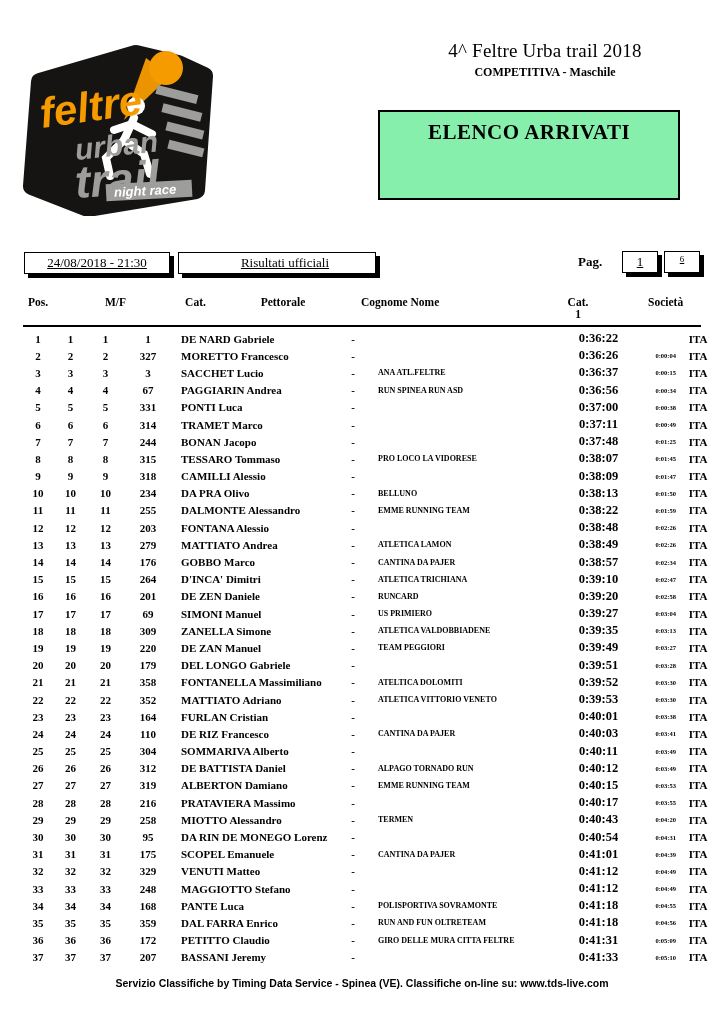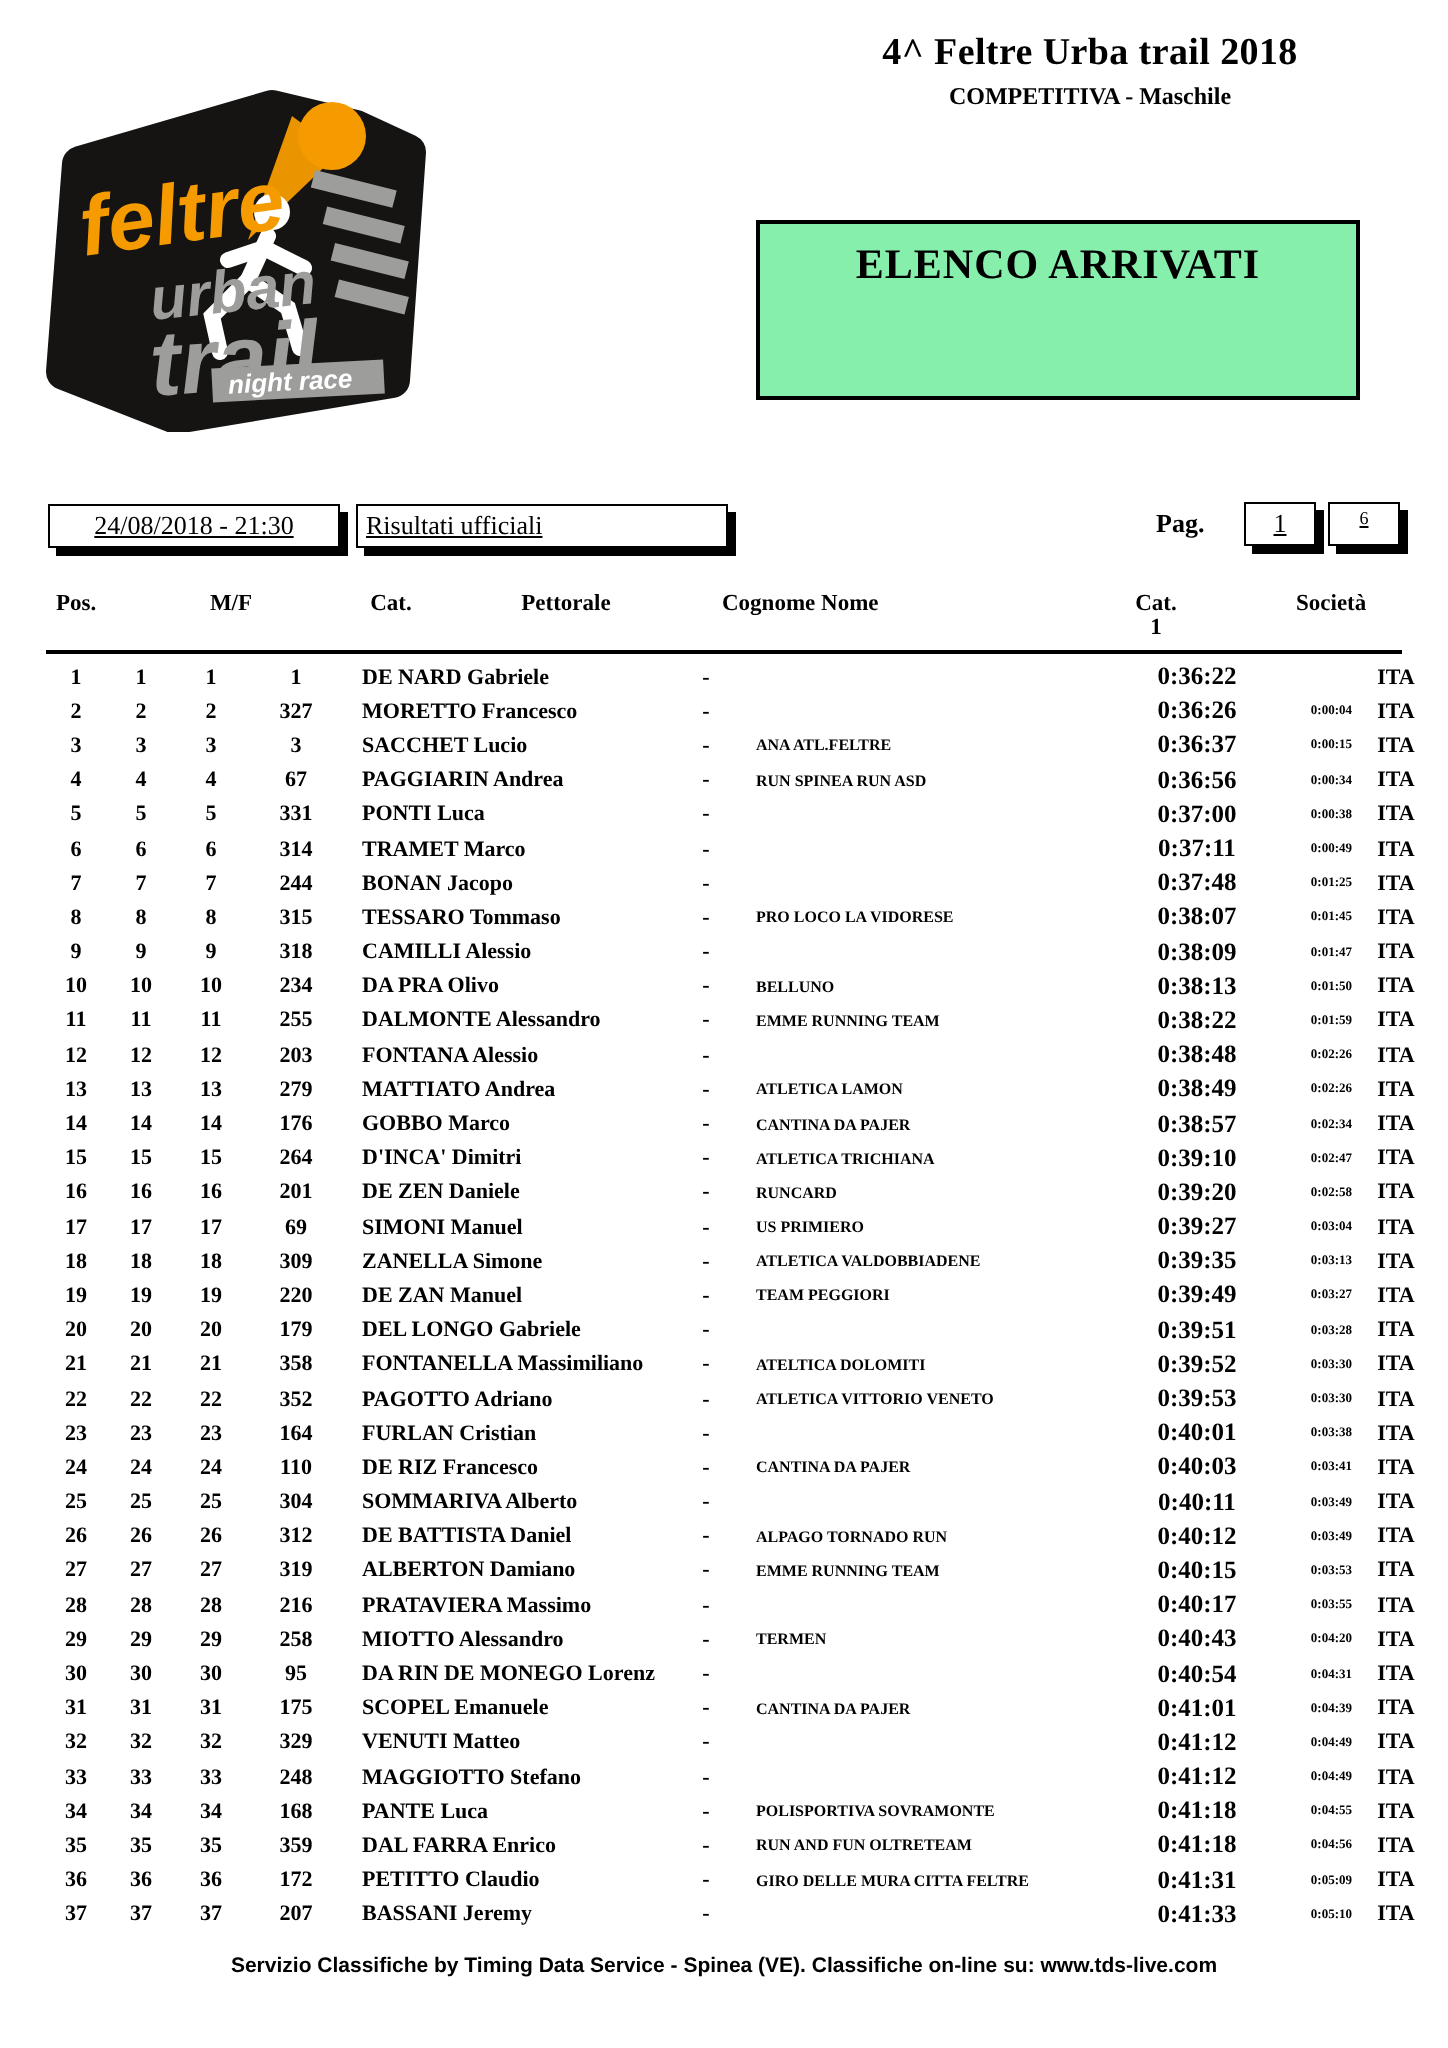--- a/index.html
+++ b/index.html
@@ -2,37 +2,37 @@
 <html><head>
 <meta charset="utf-8">
 <style>
   html,body{margin:0;padding:0;}
   body{
     width:724px;height:1024px;position:relative;background:#ffffff;
     font-family:"Liberation Serif", serif;color:#000;overflow:hidden;
   }
   
   .event-head{position:absolute;left:380px;top:16px;width:330px;text-align:center;}
-  .event-title{font-size:19px;font-weight:bold;letter-spacing:.2px;}
+  .event-title{font-size:19px;font-weight:normal;letter-spacing:.2px;margin-top:24px;}
   .event-date{font-size:10px;font-weight:bold;margin-top:5px;}
   .event-cat{font-size:12px;font-weight:bold;margin-top:3px;}
 
   
   .logo{position:absolute;left:18px;top:42px;width:196px;height:174px;}
 
   
   .banner{position:absolute;left:378px;top:110px;width:298px;height:86px;
     border:2px solid #000;background:#86efac;}
   .banner-title{font-size:21px;font-weight:bold;text-align:center;margin-top:8px;letter-spacing:.5px;}
 
   
   .sbox{position:absolute;height:20px;border:1px solid #000;background:#fff;
     box-shadow:4px 4px 0 0 #000;font-size:13px;display:flex;align-items:center;text-decoration:underline;}
   .box-datetime{left:24px;top:252px;width:144px;justify-content:center;}
-  .box-status{left:178px;top:252px;width:180px;padding-left:4px;}
+  .box-status{left:178px;top:252px;width:180px;padding-left:16px;justify-content:center;}
   .pag-label{position:absolute;left:578px;top:254px;font-size:13px;font-weight:bold;}
   .box-page-cur{left:622px;top:251px;width:34px;justify-content:center;font-size:13px;}
   .box-page-tot{left:664px;top:251px;width:34px;justify-content:center;font-size:9px;align-items:flex-start;padding-top:2px;height:18px;}
 
   
   .tbl{position:absolute;left:23px;top:296px;width:678px;}
   .thead{display:flex;font-weight:bold;font-size:11.5px;border-bottom:2px solid #000;padding-bottom:5px;gap:45px;}
   .rows{margin-top:3px;}
   .row{display:flex;height:17.2px;align-items:center;font-weight:bold;}
   .c{flex:0 0 auto;}
@@ -404,21 +404,21 @@
     <div class="c c-result">0:39:52</div>
     <div class="c c-diff">0:03:30</div>
     <div class="c c-naz">ITA</div>
   </div>
 
   <div class="row">
     <div class="c c-pos">22</div>
     <div class="c c-mf">22</div>
     <div class="c c-cat">22</div>
     <div class="c c-bib">352</div>
-    <div class="c c-name">PAGOTTO Adriano</div>
+    <div class="c c-name">MATTIATO Adriano</div>
     <div class="c c-cat1">-</div>
     <div class="c c-team">ATLETICA VITTORIO VENETO</div>
     <div class="c c-result">0:39:53</div>
     <div class="c c-diff">0:03:30</div>
     <div class="c c-naz">ITA</div>
   </div>
 
   <div class="row">
     <div class="c c-pos">23</div>
     <div class="c c-mf">23</div>

